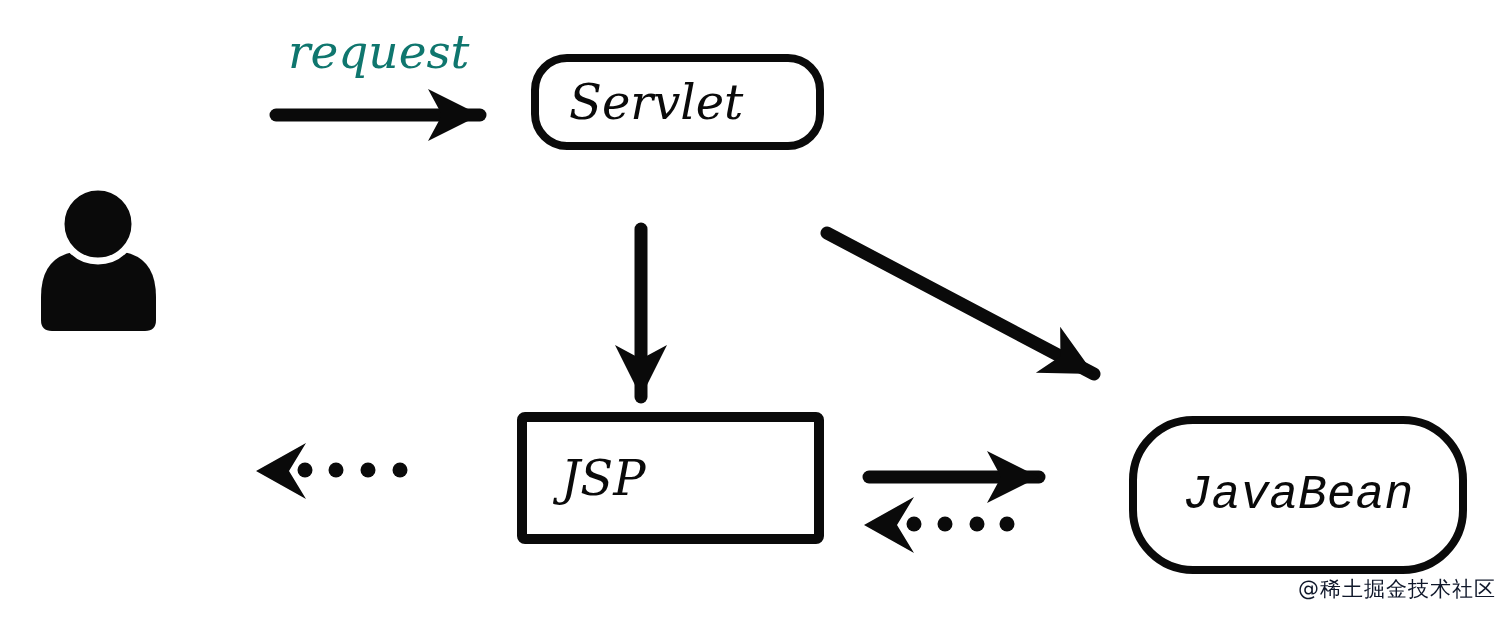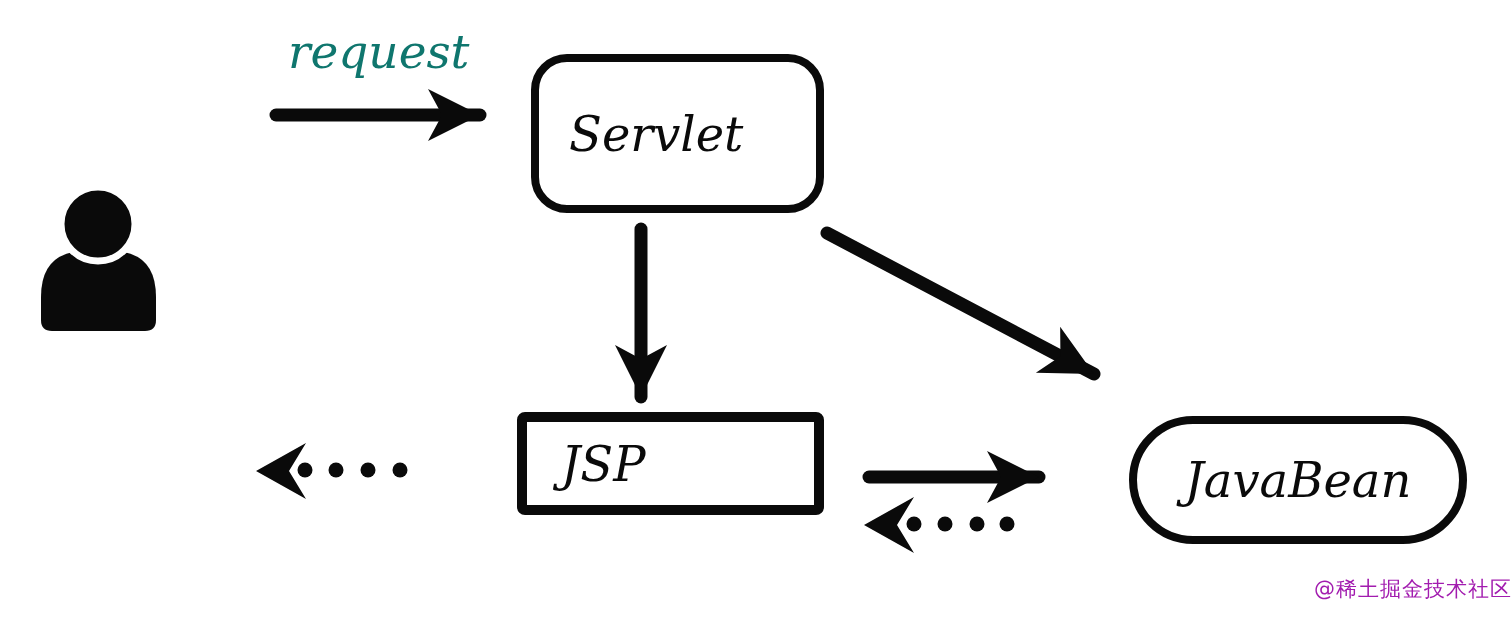--- a/index.html
+++ b/index.html
@@ -23,51 +23,52 @@
     background: #ffffff;
     display: flex;
     align-items: center;
     color: #0a0a0a;
     font-style: italic;
     font-size: 48px;
     line-height: 1;
   }
   .node-servlet {
     left: 531px; top: 54px;
-    width: 293px; height: 159px;
+    width: 293px; height: 96px;
     border-radius: 36px;
     padding-left: 30px;
   }
   .node-jsp {
     left: 517px; top: 412px;
-    width: 307px; height: 103px;
+    width: 307px; height: 132px;
     border-width: 10px;
     border-radius: 8px;
     padding-left: 34px;
   }
   .node-javabean {
     left: 1129px; top: 416px;
-    width: 338px; height: 128px;
+    width: 338px; height: 158px;
     border-radius: 64px;
     justify-content: center;
     padding-left: 0;
+    font-family: Liberation Mono, monospace;
   }
   .edge-label {
     position: absolute;
     color: #0f766e;
     font-style: italic;
     white-space: nowrap;
   }
   .label-request  { left: 288px; top: 24px;  font-size: 47px; }
   .label-response { left: 276px; top: 392px; font-size: 40px; }
   .watermark {
     position: absolute;
-    right: 0; top: 575px;
+    right: 16px; top: 575px;
     font-size: 21px;
-    color: #a21caf;
+    color: #0f172a;
     font-family: "DejaVu Sans", sans-serif;
     letter-spacing: 1px;
   }
 </style>
 </head>
 <body>
 
 <div class="canvas">
 
   <svg class="layer" viewBox="0 0 1512 617">

